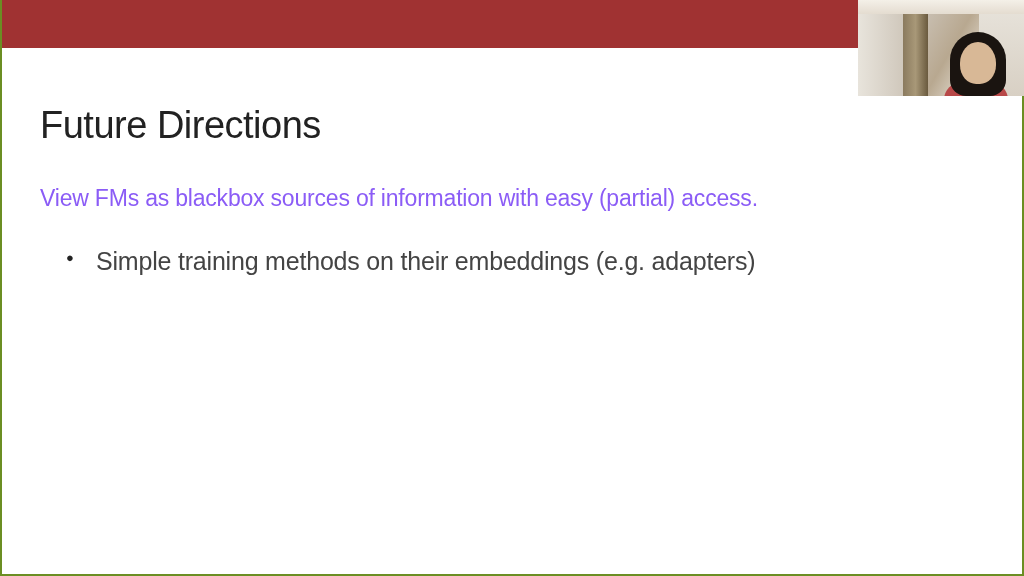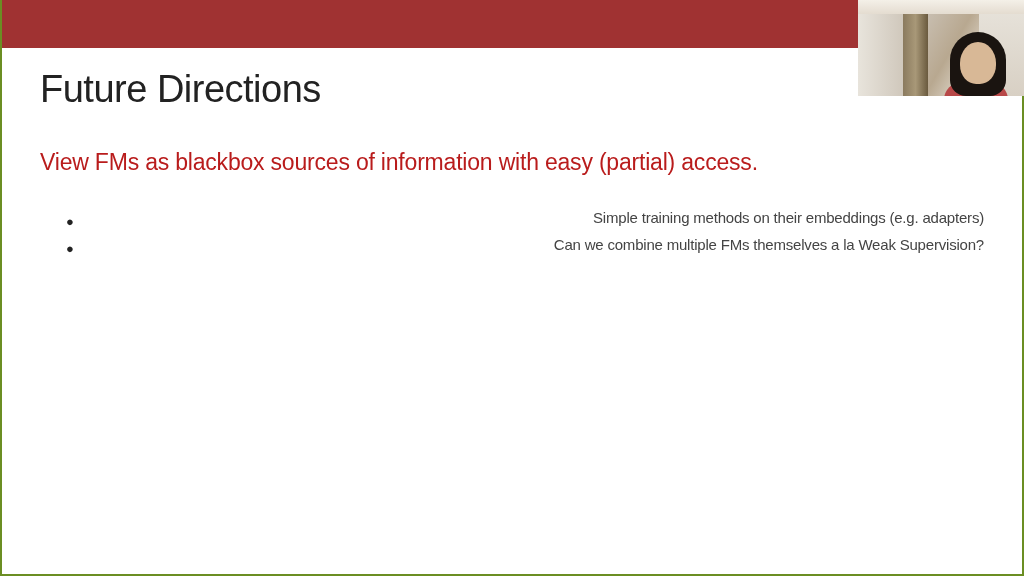--- a/index.html
+++ b/index.html
@@ -18,48 +18,48 @@
       border-top: none;
       pointer-events: none;
     }
     .header-bar {
       width: 100%;
       height: 48px;
       background: #a03232;
     }
     .slide-content {
       padding: 20px 40px;
+      margin-top: 36px;
     }
     .slide-title {
       font-size: 38px;
       font-weight: 400;
       color: #222;
       margin-bottom: 36px;
       letter-spacing: -0.5px;
     }
     .body-text {
       font-size: 23px;
-      color: #b91c1c;
+      color: #8b5cf6;
       line-height: 1.35;
       margin-bottom: 28px;
       font-weight: 400;
       letter-spacing: -0.2px;
     }
     .bullet-list {
       list-style: none;
       padding-left: 56px;
     }
     .bullet-list li {
       position: relative;
-      font-size: 15px;
+      font-size: 25px;
       color: #444;
       line-height: 1.55;
       margin-bottom: 4px;
       letter-spacing: -0.2px;
-      text-align: right;
     }
     .bullet-list li::before {
       content: "●";
       position: absolute;
       left: -30px;
       font-size: 13px;
       top: 6px;
       color: #222;
     }
     .webcam {
@@ -135,21 +135,20 @@
 
 <div class="header-bar"></div>
 
 <div class="slide-content">
   <h1 class="slide-title">Future Directions</h1>
 
   <p class="body-text">View FMs as blackbox sources of information with easy (partial) access.</p>
 
   <ul class="bullet-list">
     <li>Simple training methods on their embeddings (e.g. adapters)</li>
-    <li>Can we combine multiple FMs themselves a la Weak Supervision?</li>
   </ul>
 </div>
 
 <div class="slide-border"></div>
 
 <div class="webcam">
   <div class="wall-left"></div>
   <div class="door"></div>
   <div class="wall-right"></div>
   <div class="ceiling"></div>

